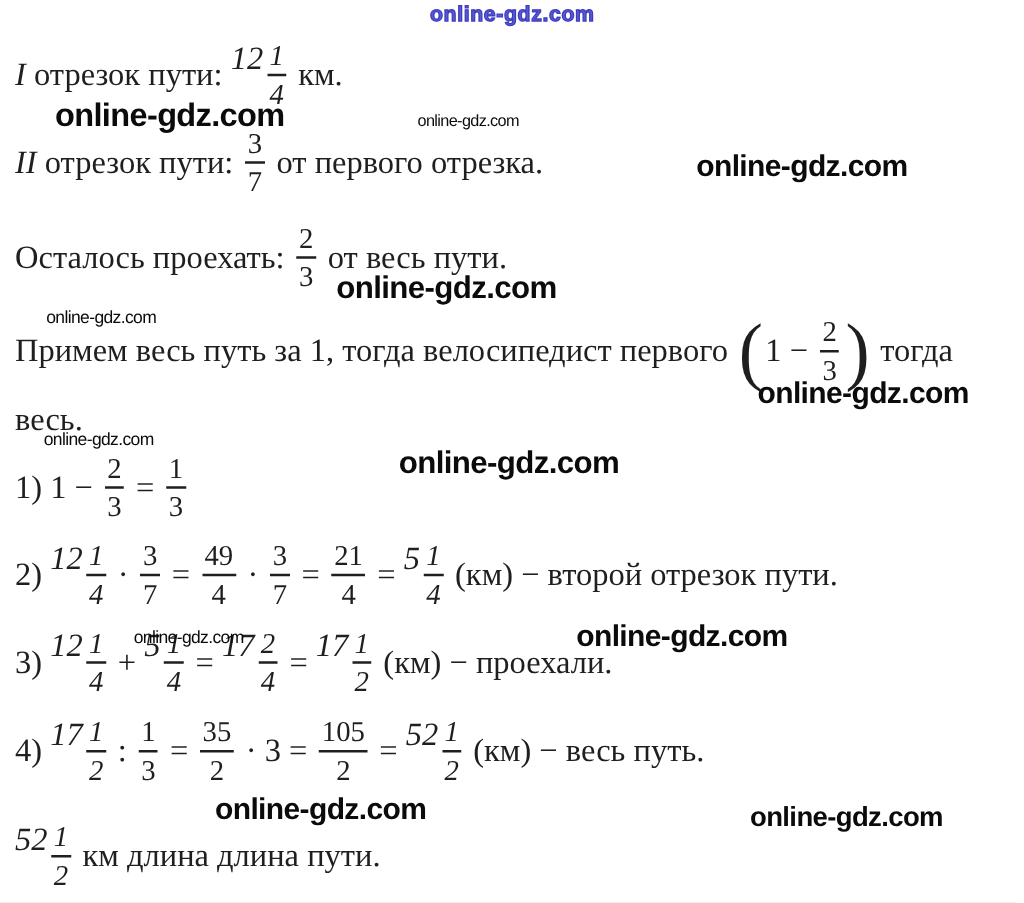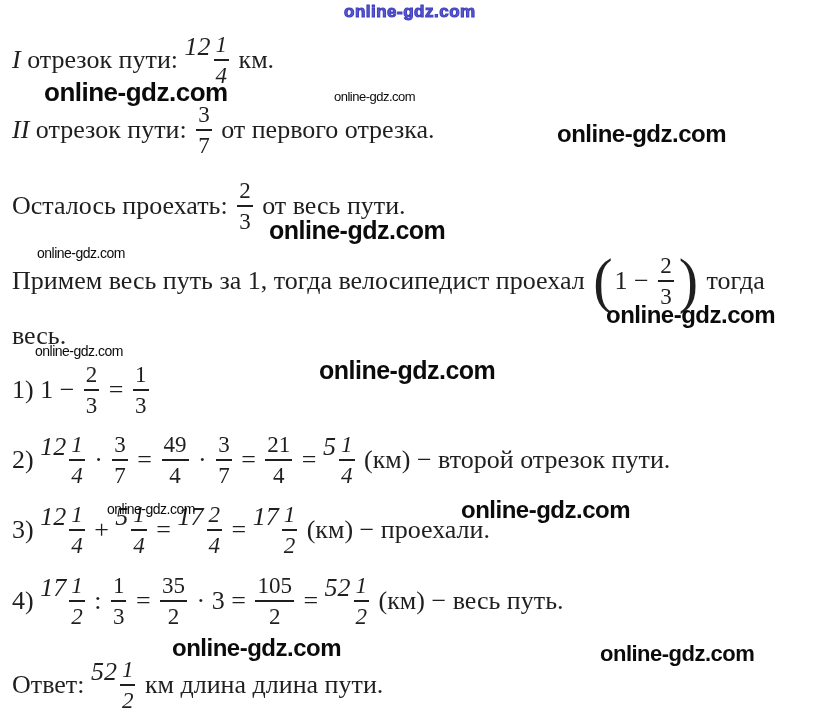--- a/index.html
+++ b/index.html
@@ -88,27 +88,27 @@
   #wm13{left:600px;top:641px;font-size:22px;}
 </style>
 </head>
 <body>
 
 <div class="canvas">
 
   <div class="math-line" id="line-0"><span class="mtext it">I</span><span class="mtext"> отрезок пути: </span><span class="mixed"><span class="whole">12</span><span class="frac"><span class="fnum">1</span><span class="fbar"></span><span class="fden">4</span></span></span><span class="mtext"> км.</span></div>
   <div class="math-line" id="line-1"><span class="mtext it">II</span><span class="mtext"> отрезок пути: </span><span class="frac"><span class="fnum">3</span><span class="fbar"></span><span class="fden">7</span></span><span class="mtext"> от первого отрезка.</span></div>
   <div class="math-line" id="line-2"><span class="mtext">Осталось проехать: </span><span class="frac"><span class="fnum">2</span><span class="fbar"></span><span class="fden">3</span></span><span class="mtext"> от весь пути.</span></div>
-  <div class="math-line" id="line-3"><span class="mtext">Примем весь путь за 1, тогда велосипедист проехал </span><span class="bigpar">(</span><span class="mtext">1 − </span><span class="frac"><span class="fnum">2</span><span class="fbar"></span><span class="fden">3</span></span><span class="bigpar">)</span><span class="mtext"> тогда</span></div>
+  <div class="math-line" id="line-3"><span class="mtext">Примем весь путь за 1, тогда велосипедист первого </span><span class="bigpar">(</span><span class="mtext">1 − </span><span class="frac"><span class="fnum">2</span><span class="fbar"></span><span class="fden">3</span></span><span class="bigpar">)</span><span class="mtext"> тогда</span></div>
   <div class="math-line" id="line-4"><span class="mtext">весь.</span></div>
   <div class="math-line" id="line-5"><span class="mtext">1) 1 − </span><span class="frac"><span class="fnum">2</span><span class="fbar"></span><span class="fden">3</span></span><span class="mtext"> = </span><span class="frac"><span class="fnum">1</span><span class="fbar"></span><span class="fden">3</span></span></div>
   <div class="math-line" id="line-6"><span class="mtext">2) </span><span class="mixed"><span class="whole">12</span><span class="frac"><span class="fnum">1</span><span class="fbar"></span><span class="fden">4</span></span></span><span class="mtext"> · </span><span class="frac"><span class="fnum">3</span><span class="fbar"></span><span class="fden">7</span></span><span class="mtext"> = </span><span class="frac"><span class="fnum">49</span><span class="fbar"></span><span class="fden">4</span></span><span class="mtext"> · </span><span class="frac"><span class="fnum">3</span><span class="fbar"></span><span class="fden">7</span></span><span class="mtext"> = </span><span class="frac"><span class="fnum">21</span><span class="fbar"></span><span class="fden">4</span></span><span class="mtext"> = </span><span class="mixed"><span class="whole">5</span><span class="frac"><span class="fnum">1</span><span class="fbar"></span><span class="fden">4</span></span></span><span class="mtext"> (км) − второй отрезок пути.</span></div>
   <div class="math-line" id="line-7"><span class="mtext">3) </span><span class="mixed"><span class="whole">12</span><span class="frac"><span class="fnum">1</span><span class="fbar"></span><span class="fden">4</span></span></span><span class="mtext"> + </span><span class="mixed"><span class="whole">5</span><span class="frac"><span class="fnum">1</span><span class="fbar"></span><span class="fden">4</span></span></span><span class="mtext"> = </span><span class="mixed"><span class="whole">17</span><span class="frac"><span class="fnum">2</span><span class="fbar"></span><span class="fden">4</span></span></span><span class="mtext"> = </span><span class="mixed"><span class="whole">17</span><span class="frac"><span class="fnum">1</span><span class="fbar"></span><span class="fden">2</span></span></span><span class="mtext"> (км) − проехали.</span></div>
   <div class="math-line" id="line-8"><span class="mtext">4) </span><span class="mixed"><span class="whole">17</span><span class="frac"><span class="fnum">1</span><span class="fbar"></span><span class="fden">2</span></span></span><span class="mtext"> : </span><span class="frac"><span class="fnum">1</span><span class="fbar"></span><span class="fden">3</span></span><span class="mtext"> = </span><span class="frac"><span class="fnum">35</span><span class="fbar"></span><span class="fden">2</span></span><span class="mtext"> · 3 = </span><span class="frac"><span class="fnum">105</span><span class="fbar"></span><span class="fden">2</span></span><span class="mtext"> = </span><span class="mixed"><span class="whole">52</span><span class="frac"><span class="fnum">1</span><span class="fbar"></span><span class="fden">2</span></span></span><span class="mtext"> (км) − весь путь.</span></div>
-  <div class="math-line" id="line-9"><span class="mtext">Ответ: </span><span class="mixed"><span class="whole">52</span><span class="frac"><span class="fnum">1</span><span class="fbar"></span><span class="fden">2</span></span></span><span class="mtext"> км длина длина пути.</span></div>
+  <div class="math-line" id="line-9"><span class="mixed"><span class="whole">52</span><span class="frac"><span class="fnum">1</span><span class="fbar"></span><span class="fden">2</span></span></span><span class="mtext"> км длина длина пути.</span></div>
 
   <span class="wm wm-blue" id="wm1">online-gdz.com</span>
   <span class="wm wm-bold" id="wm2">online-gdz.com</span>
   <span class="wm" id="wm3">online-gdz.com</span>
   <span class="wm wm-bold" id="wm4">online-gdz.com</span>
   <span class="wm wm-bold" id="wm5">online-gdz.com</span>
   <span class="wm" id="wm6">online-gdz.com</span>
   <span class="wm wm-bold" id="wm7">online-gdz.com</span>
   <span class="wm" id="wm8">online-gdz.com</span>
   <span class="wm wm-bold" id="wm9">online-gdz.com</span>

